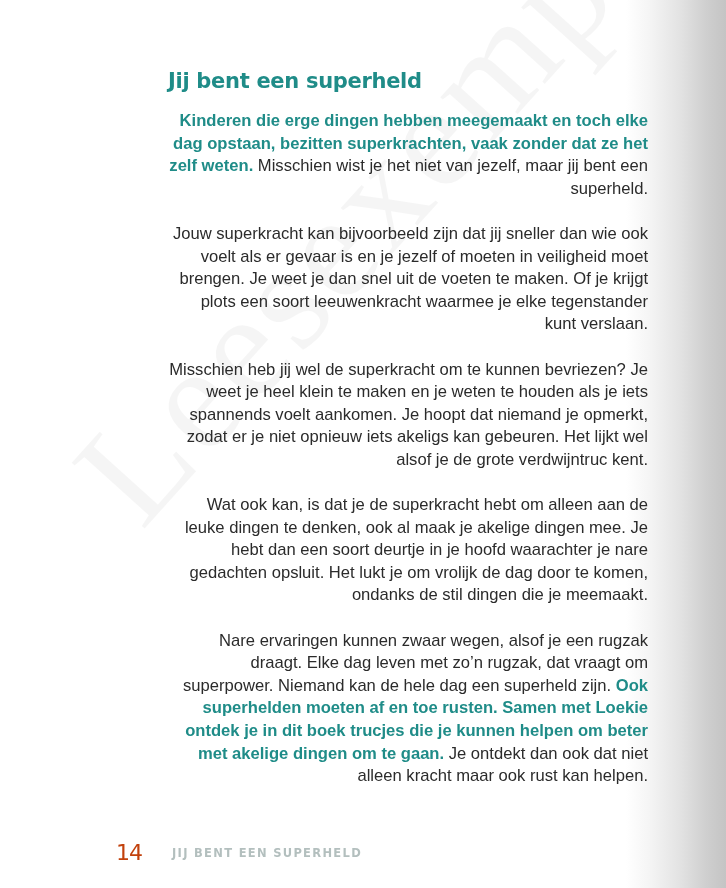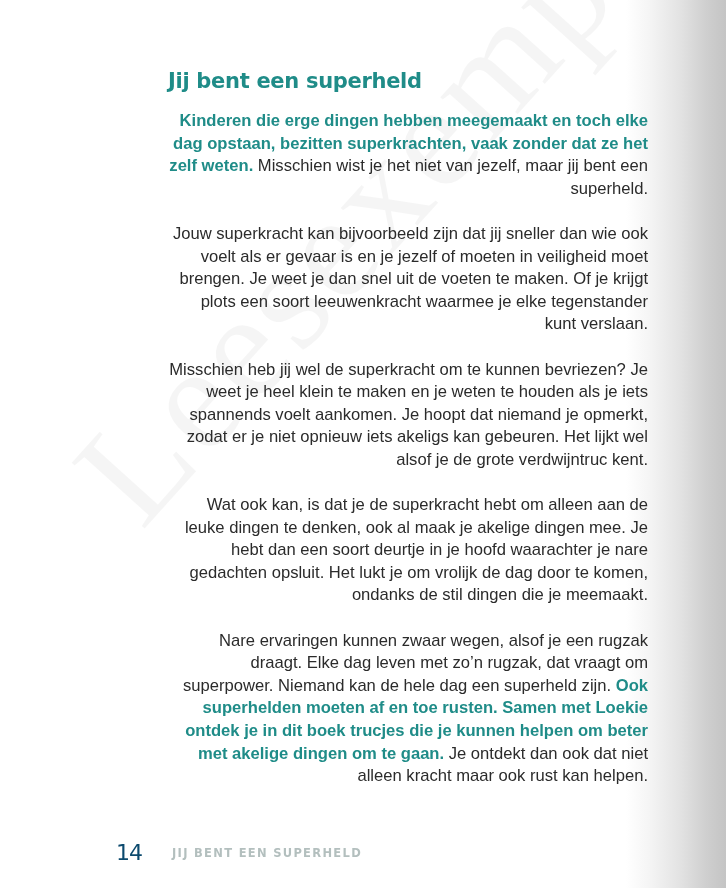--- a/index.html
+++ b/index.html
@@ -74,21 +74,21 @@
     .footer {
       position: absolute;
       left: 116px;
       top: 840px;
       display: flex;
       align-items: center;
     }
     .page-number {
       font-family: "DejaVu Sans", sans-serif;
       font-size: 22px;
-      color: #0c4a6e;
+      color: #c2410c;
       width: 56px;
       letter-spacing: -1px;
     }
     .running-head {
       font-family: "DejaVu Sans", sans-serif;
       font-size: 11.5px;
       font-weight: bold;
       color: #b3bfbe;
       letter-spacing: 1.3px;
     }

